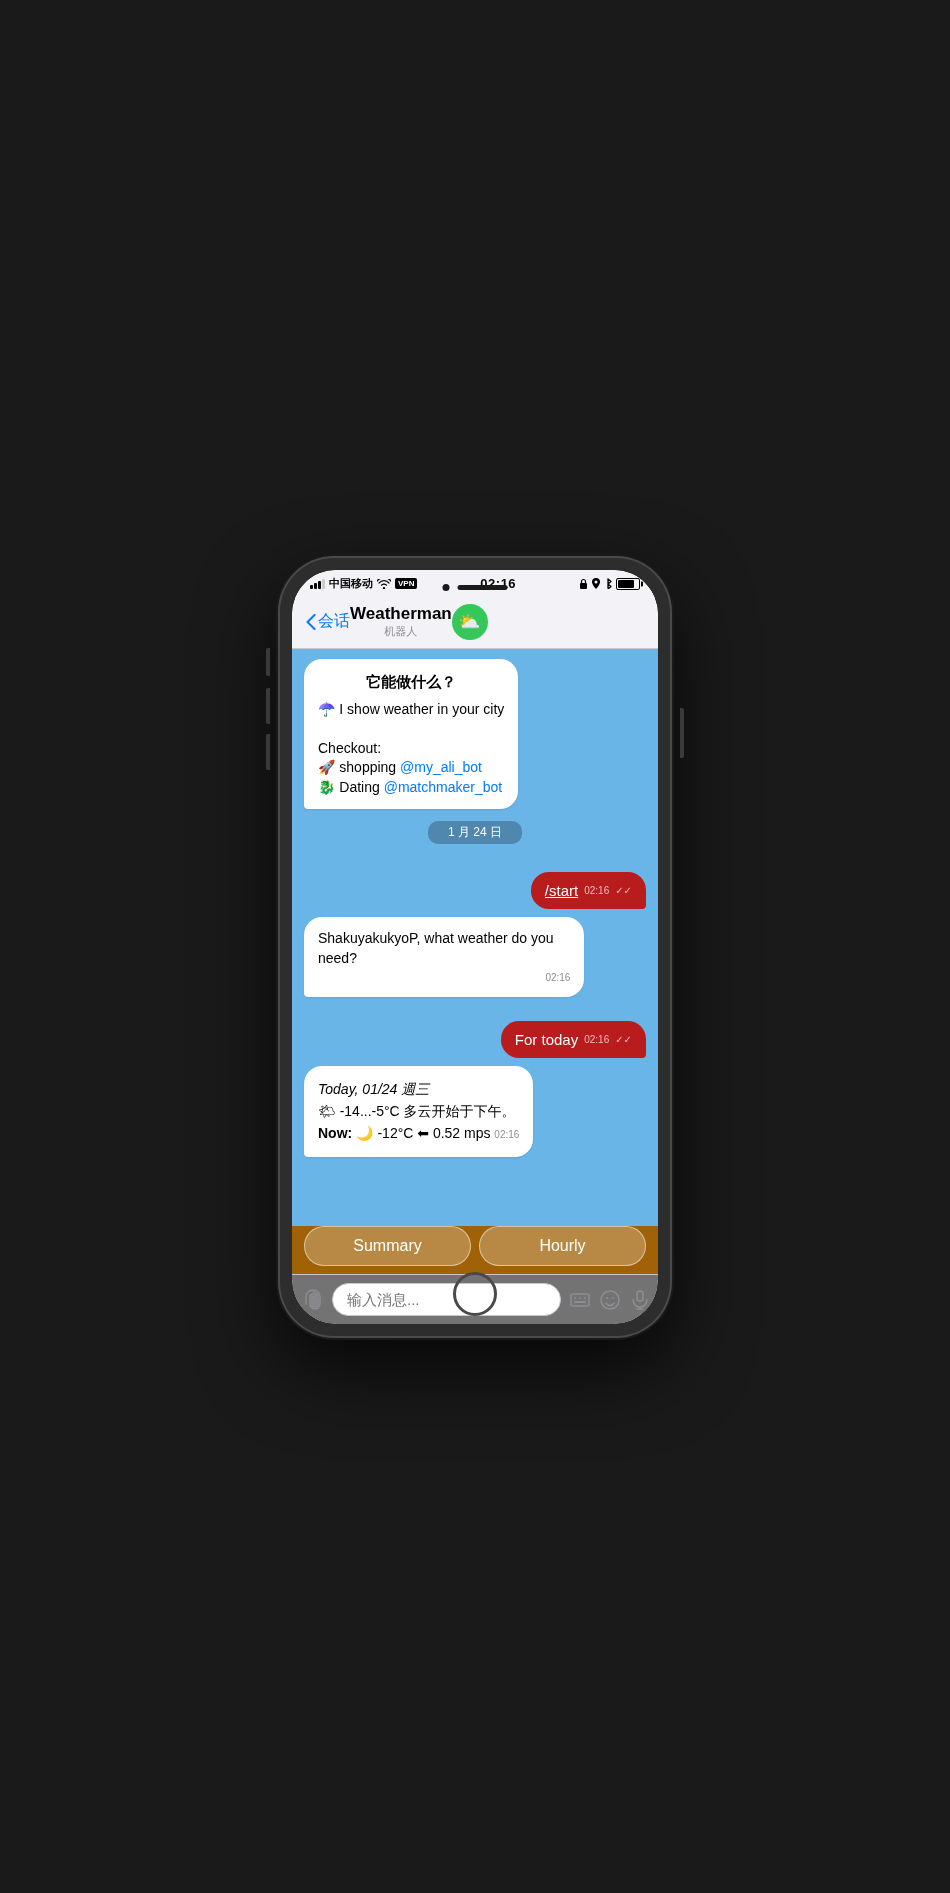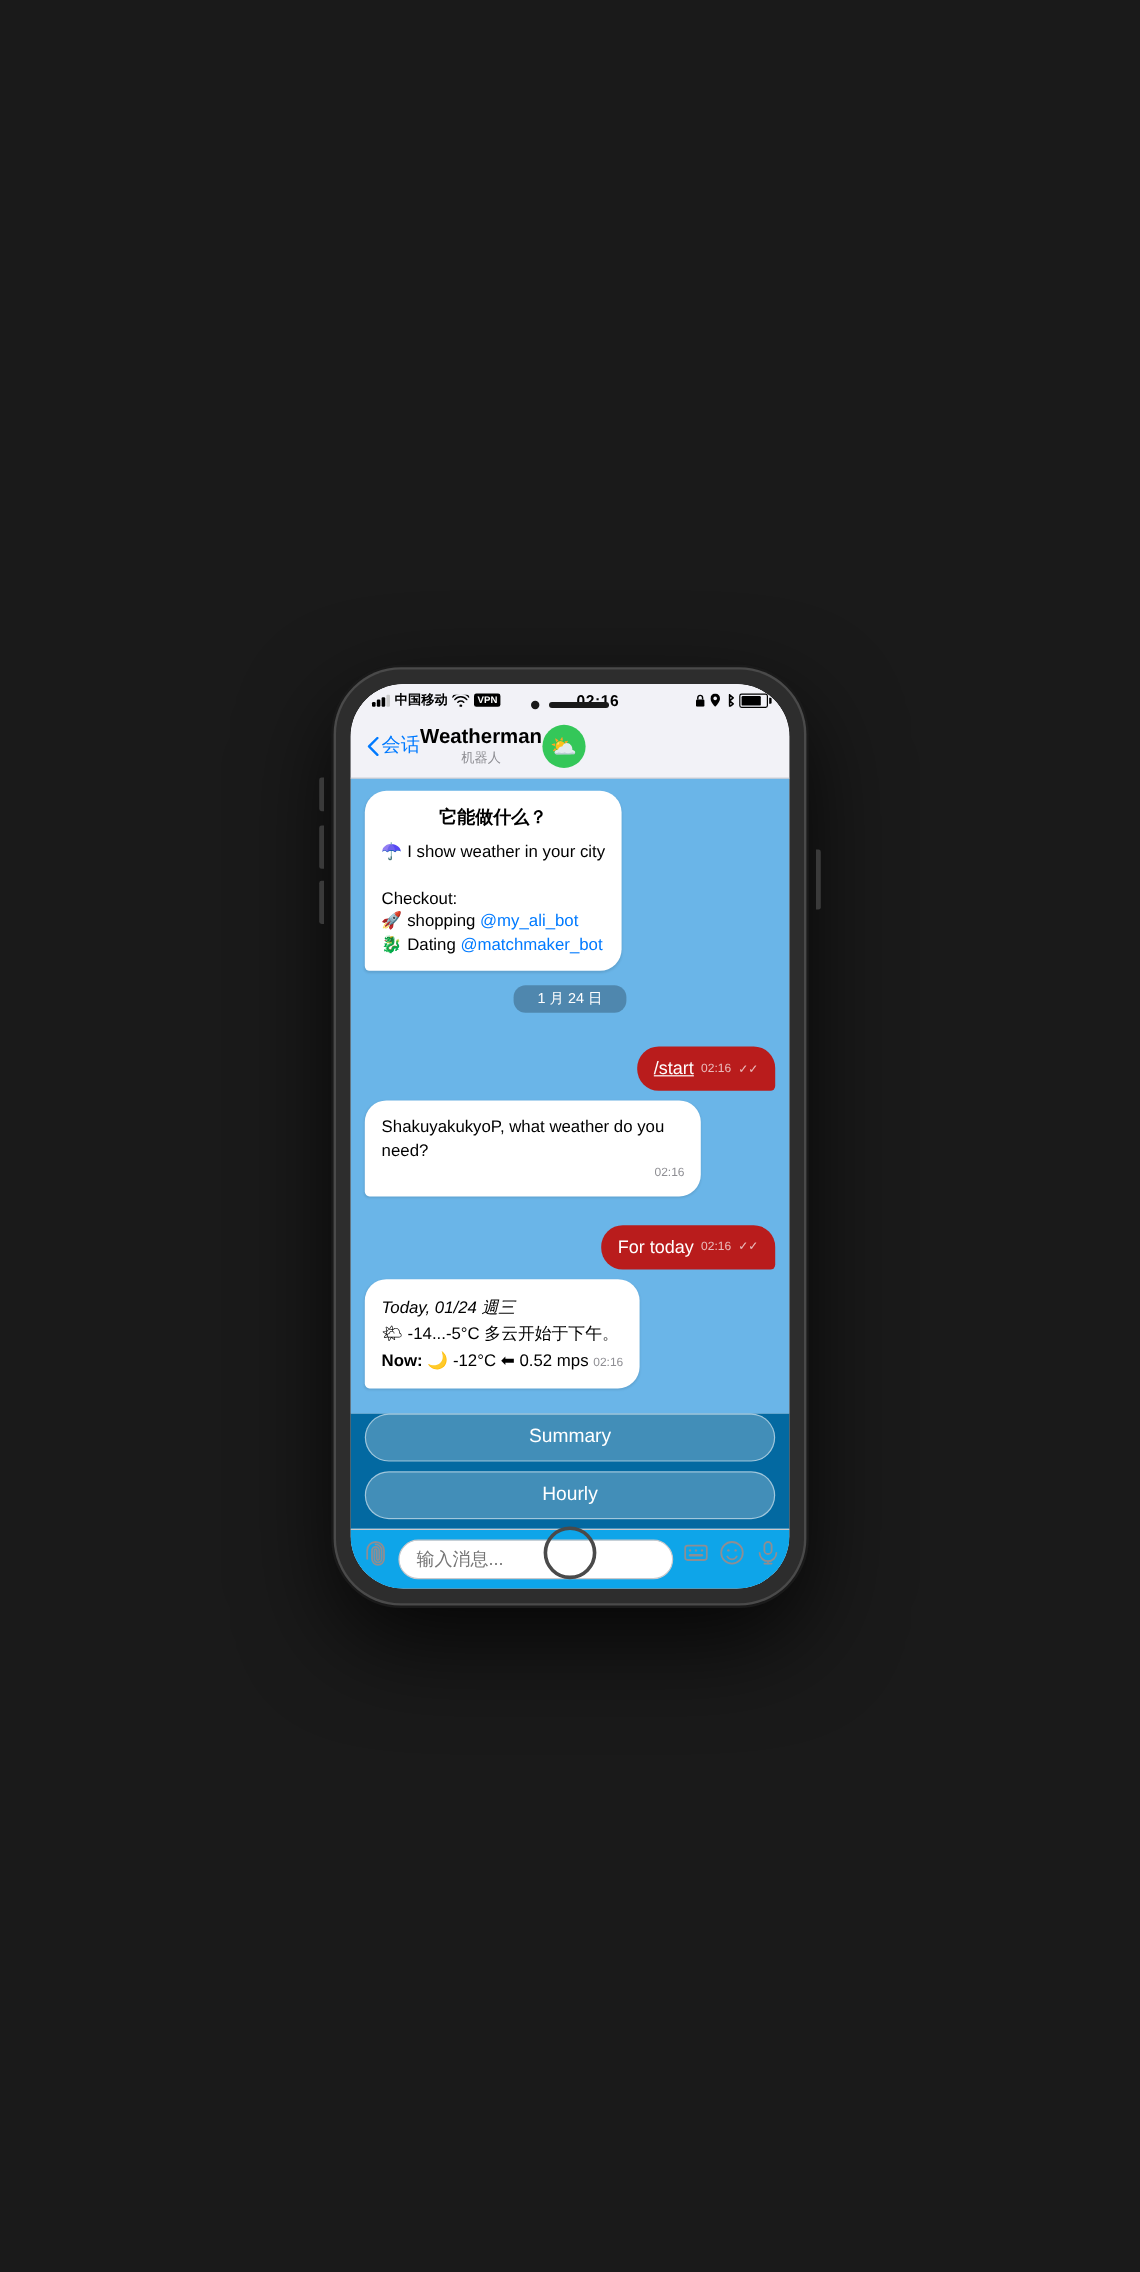--- a/index.html
+++ b/index.html
@@ -287,44 +287,43 @@
     .weather-date {
       font-style: italic;
       font-weight: 500;
     }
 
     
     .quick-replies {
       display: flex;
       gap: 8px;
       padding: 0 12px 8px;
-      background: #0369a1;
+      background: #a16207;
       flex-shrink: 0;
-      flex-direction: column;
     }
     .quick-reply-btn {
       flex: 1;
       background: rgba(255,255,255,0.25);
       border: 1px solid rgba(255,255,255,0.5);
       border-radius: 20px;
       color: #fff;
       font-size: 16px;
       font-weight: 500;
       padding: 10px 8px;
       text-align: center;
       cursor: pointer;
     }
 
     
     .input-bar {
-      background: #0ea5e9;
+      background: #737373;
       border-top: 0.5px solid #c8c8cc;
       padding: 8px 10px;
       display: flex;
-      align-items: flex-start;
+      align-items: flex-end;
       gap: 8px;
       flex-shrink: 0;
     }
     .input-attach {
       color: #8e8e93;
       font-size: 22px;
       cursor: pointer;
     }
     .input-field {
       flex: 1;

